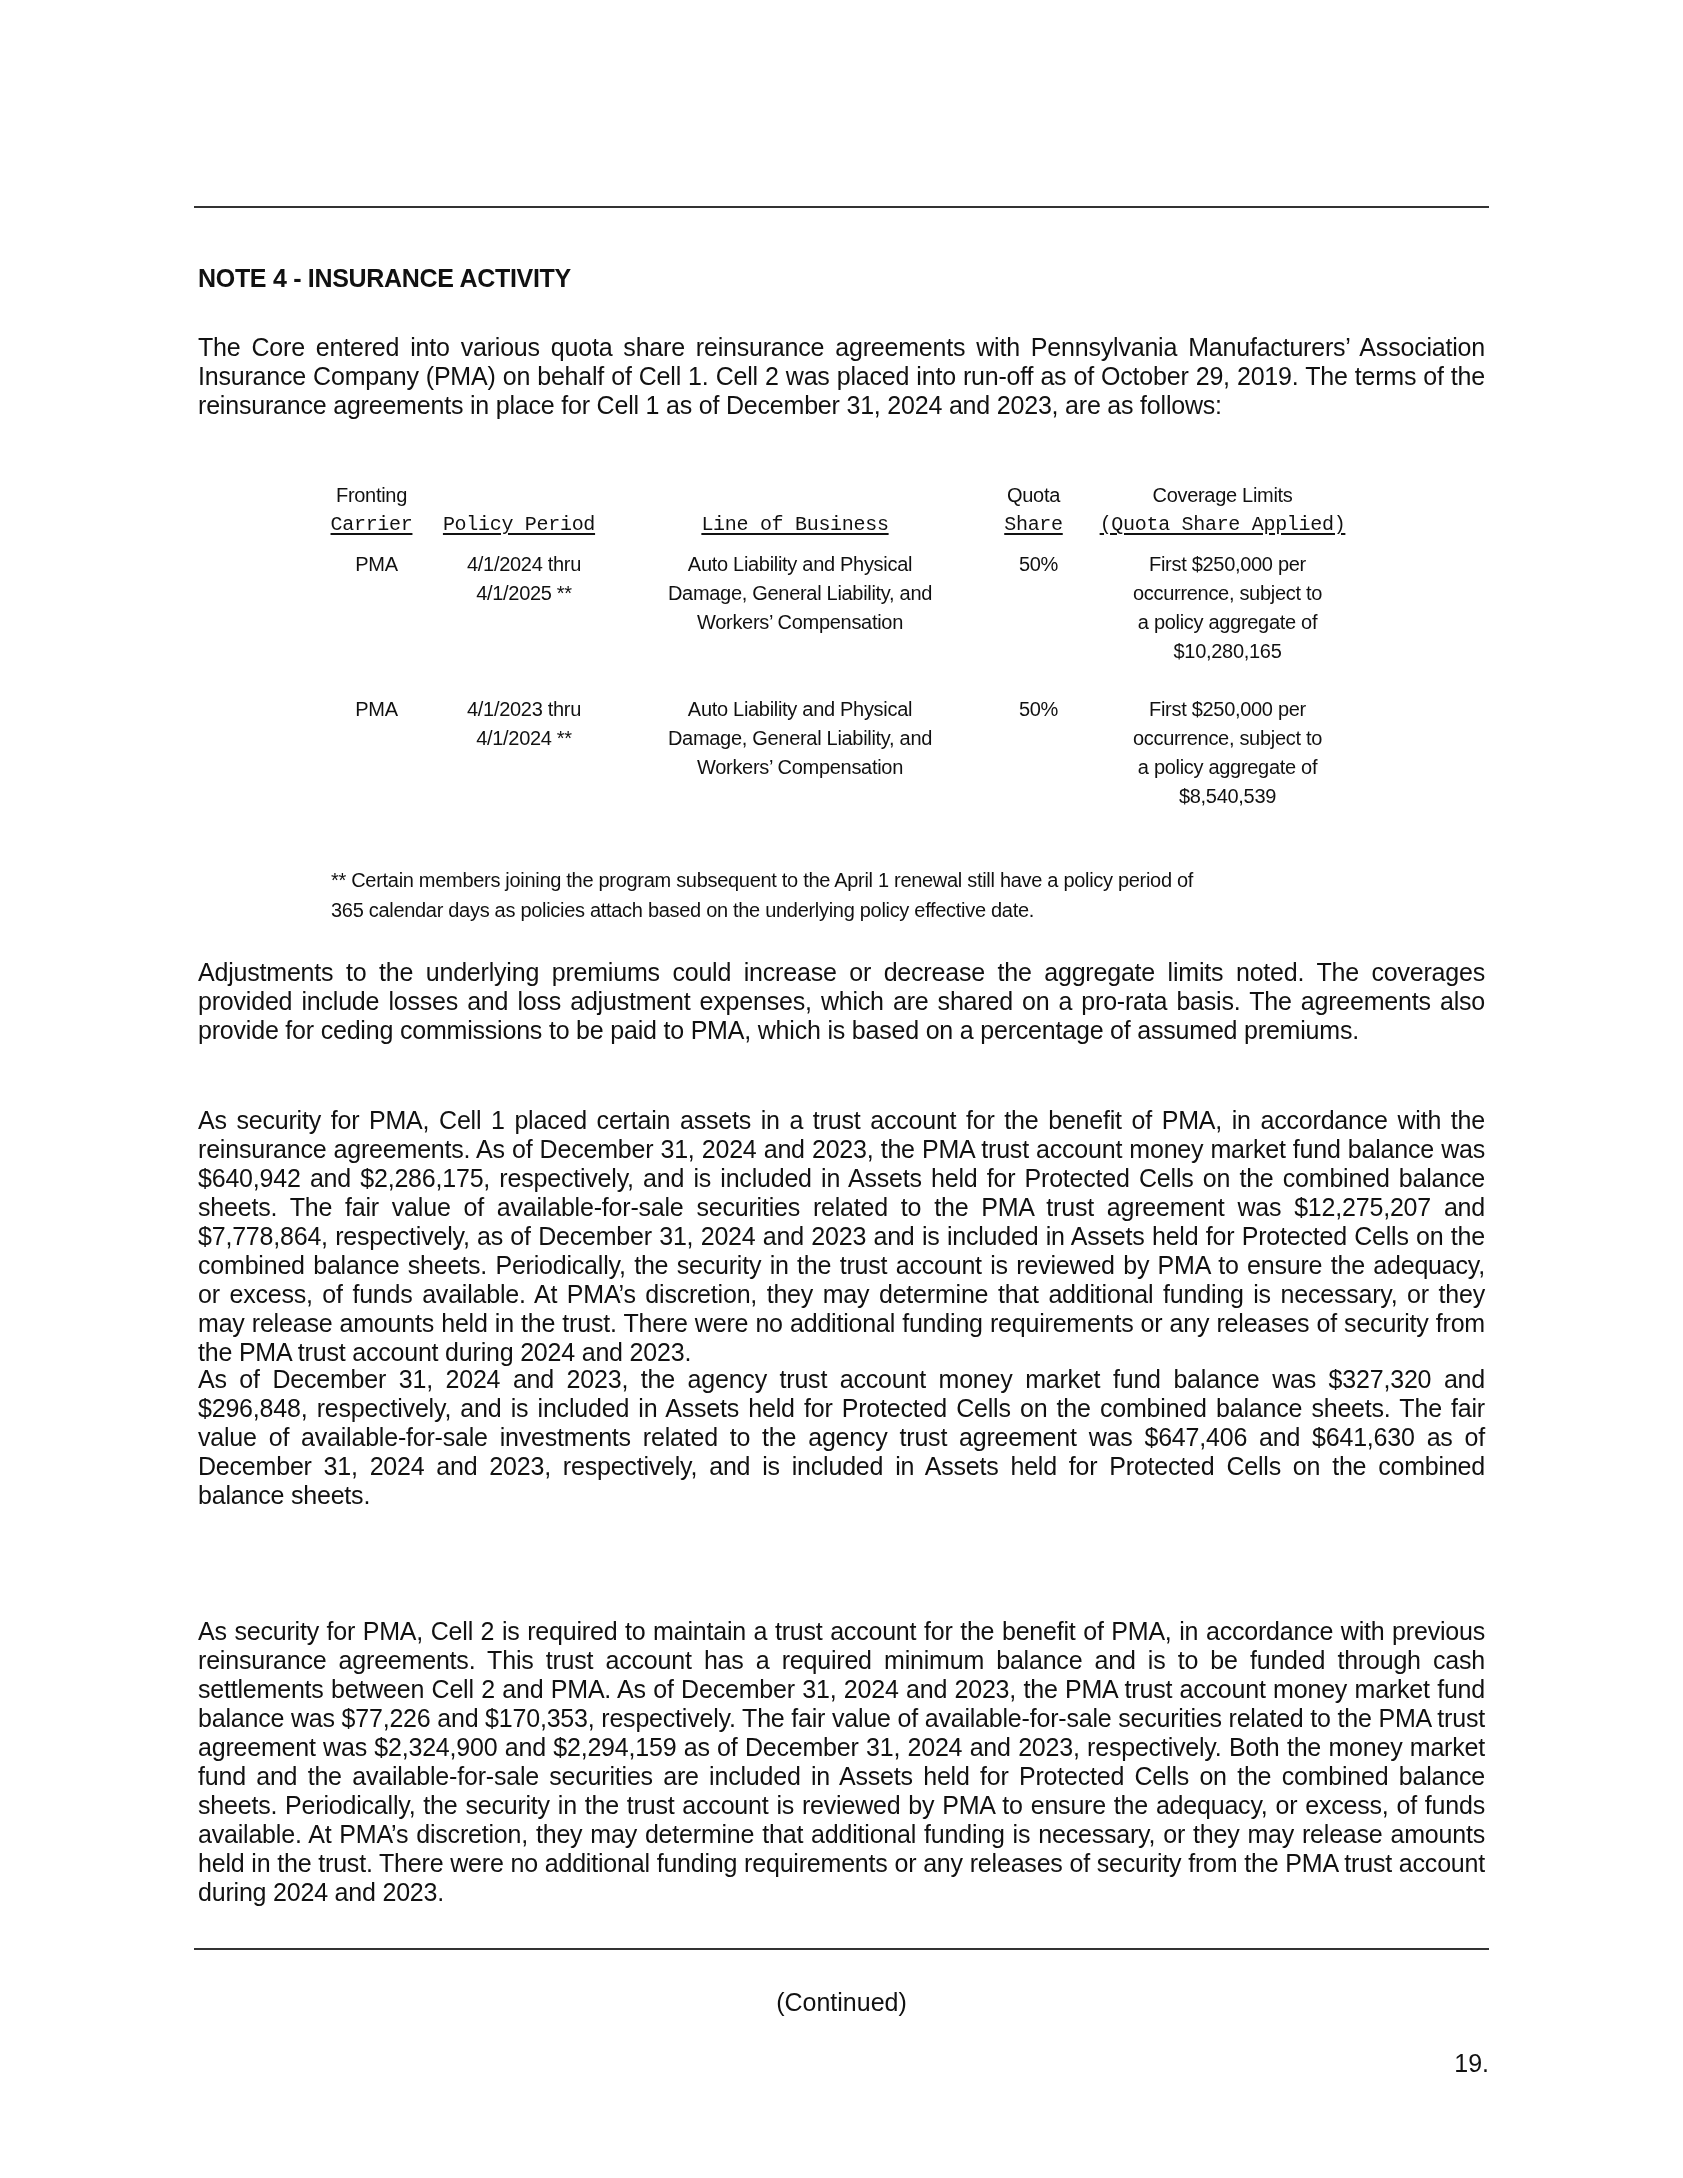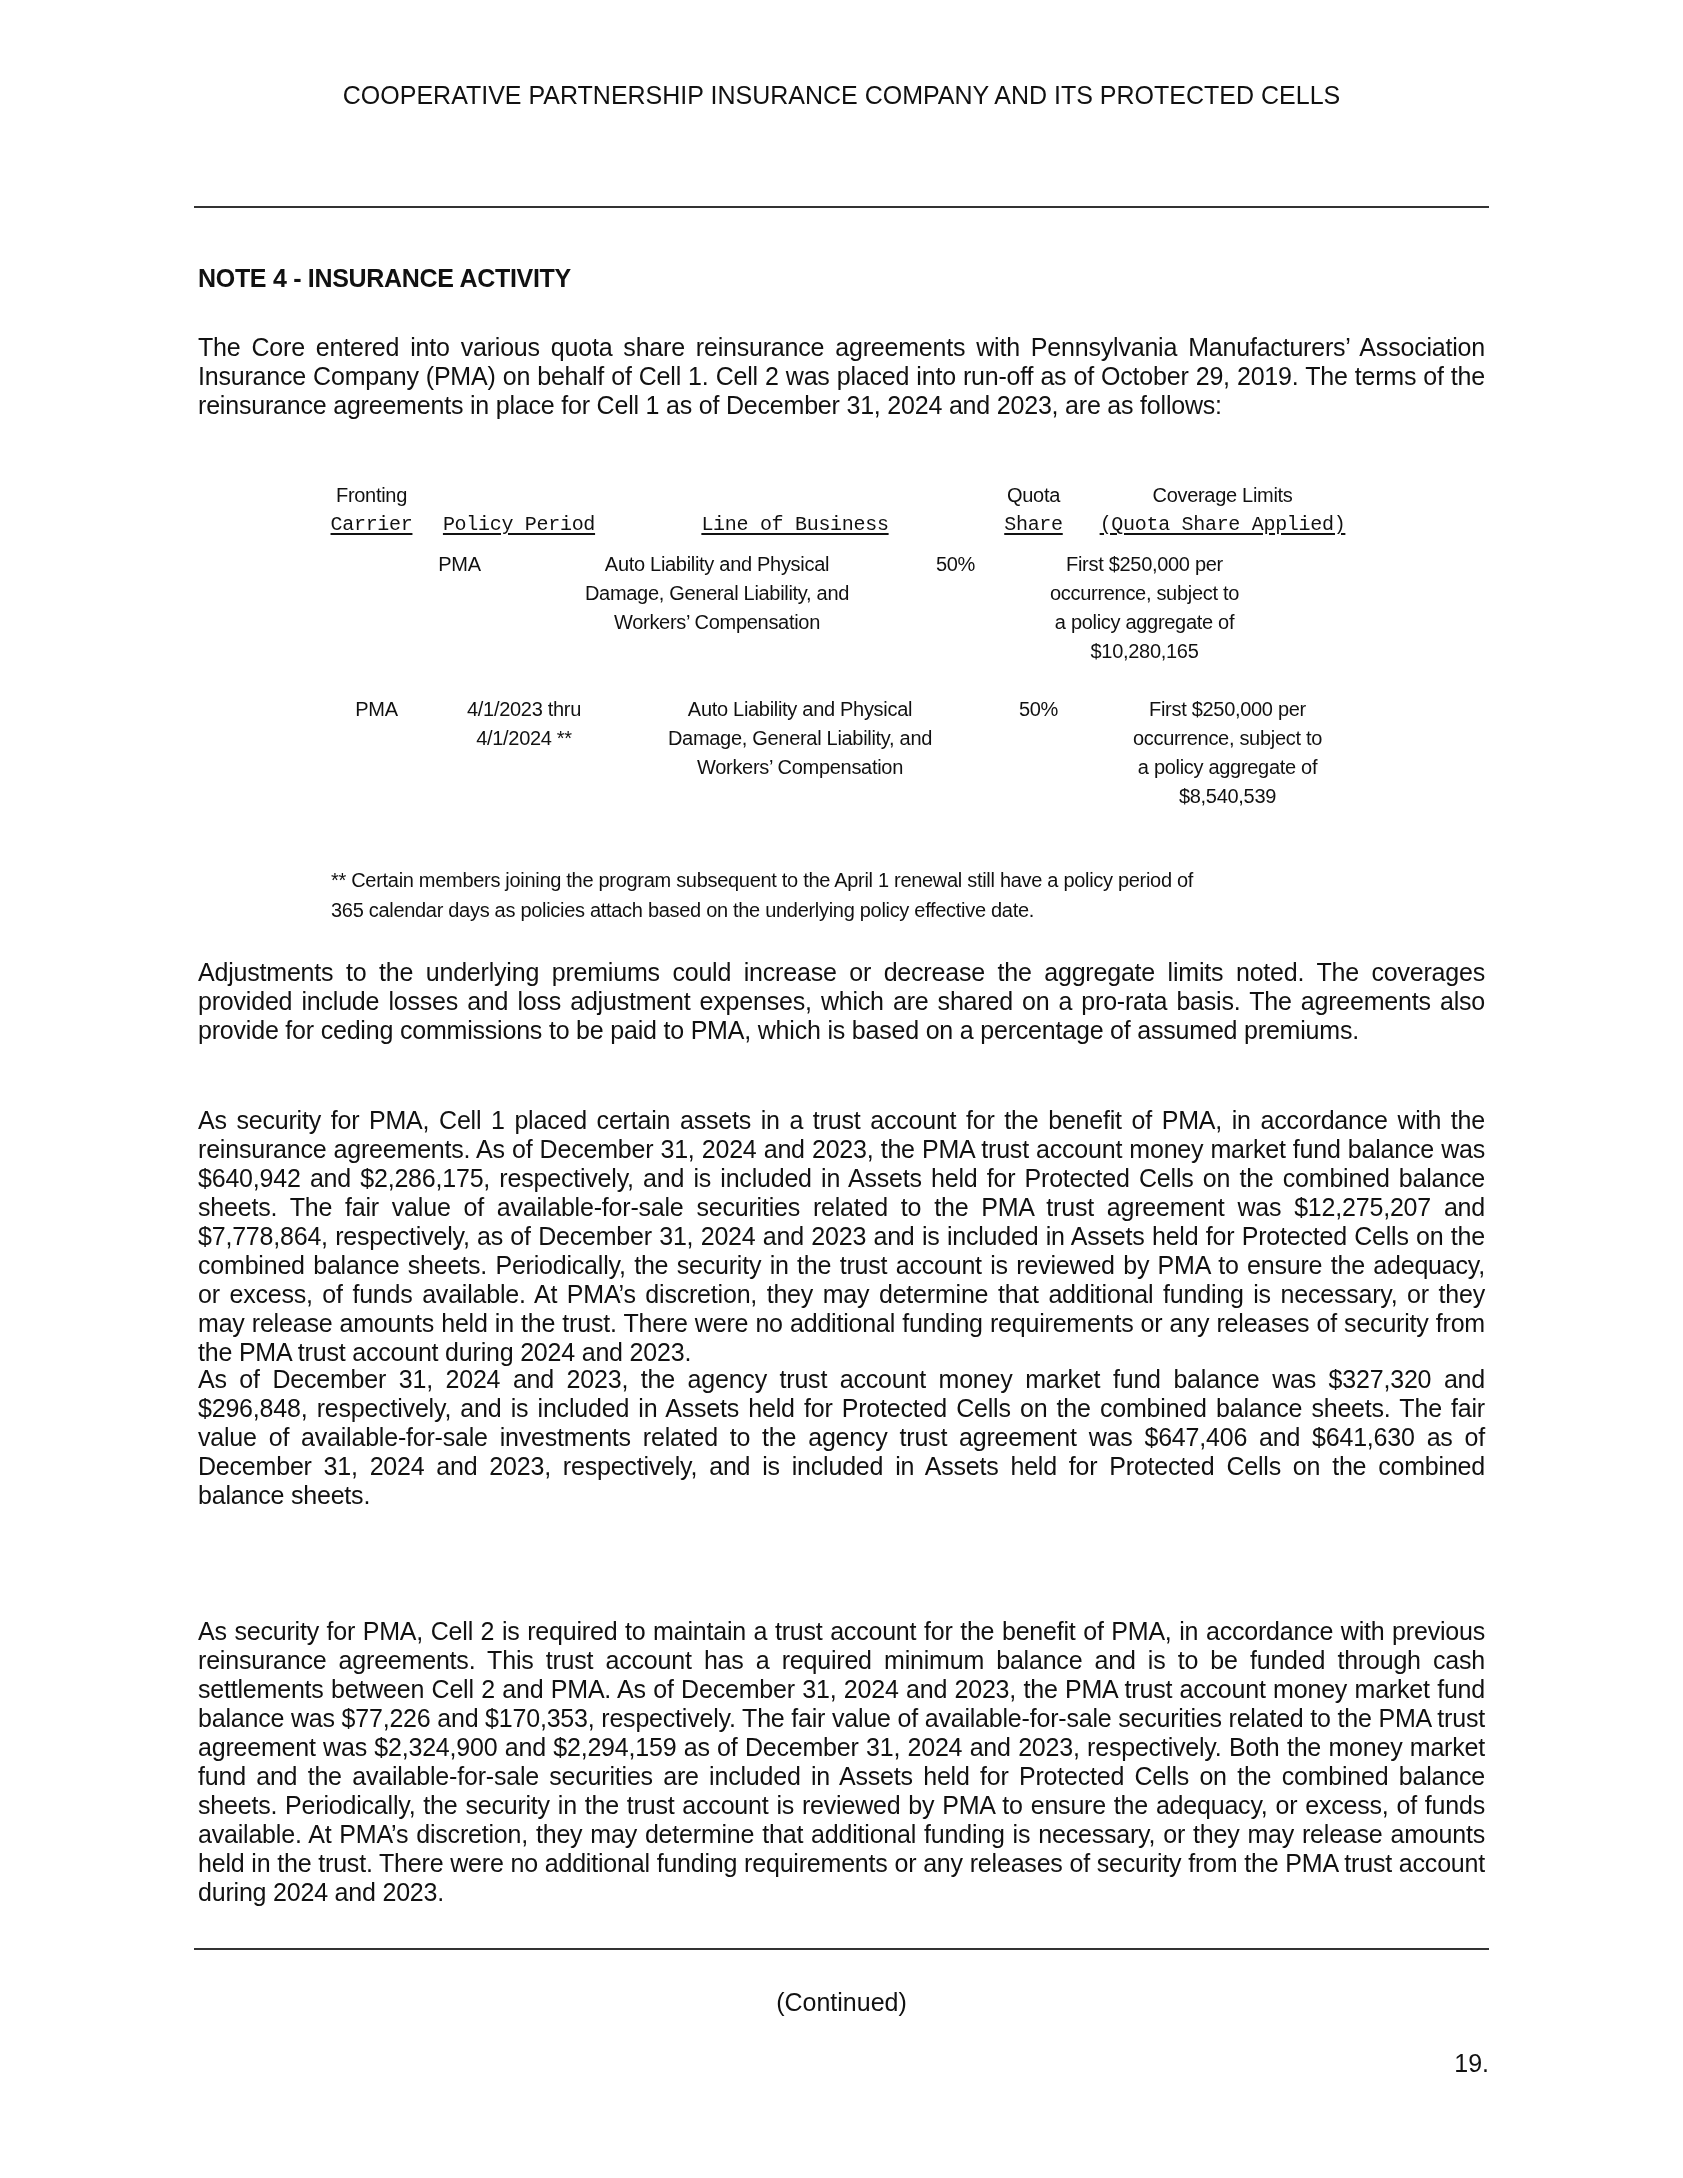--- a/index.html
+++ b/index.html
@@ -59,21 +59,20 @@
   }
   .page-number {
     position: absolute; right: 194px; top: 2049px;
     font-size: 25px;
   }
 </style>
 </head>
 <body>
 
 <div class="page-header">
-  <div>COOPERATIVE PARTNERSHIP INSURANCE COMPANY AND ITS PROTECTED CELLS</div>
 </div>
 <div class="header-rule"></div>
 
 <div class="note-title">NOTE 4 - INSURANCE ACTIVITY</div>
 
 <div class="para" id="p-intro">The Core entered into various quota share reinsurance agreements with Pennsylvania Manufacturers’ Association Insurance Company (PMA) on behalf of Cell 1.  Cell 2 was placed into run-off as of October 29, 2019.  The terms of the reinsurance agreements in place for Cell 1 as of December 31, 2024 and 2023, are as follows:</div>
 
 <div class="reins-table">
   <div class="trow header-row">
     <div class="tcell c-carrier">
@@ -93,20 +92,24 @@
       <div class="u">Share</div>
     </div>
     <div class="tcell c-limits">
       <div>Coverage Limits</div>
       <div class="u">(Quota Share Applied)</div>
     </div>
   </div>
 
   <div class="trow data-row">
     <div class="tcell c-carrier">PMA</div>
+    <div class="tcell c-period">
+      <div>4/1/2024 thru</div>
+      <div>4/1/2025 **</div>
+    </div>
     <div class="tcell c-line">
       <div>Auto Liability and Physical</div>
       <div>Damage, General Liability, and</div>
       <div>Workers’ Compensation</div>
     </div>
     <div class="tcell c-quota">50%</div>
     <div class="tcell c-limits">
       <div>First $250,000 per</div>
       <div>occurrence, subject to</div>
       <div>a policy aggregate of</div>

